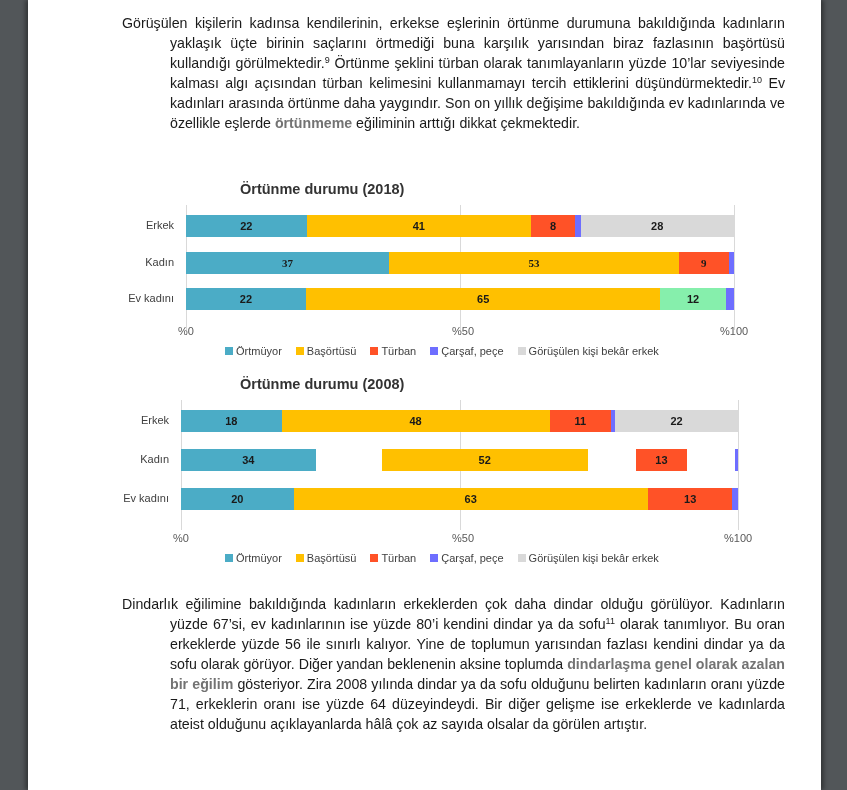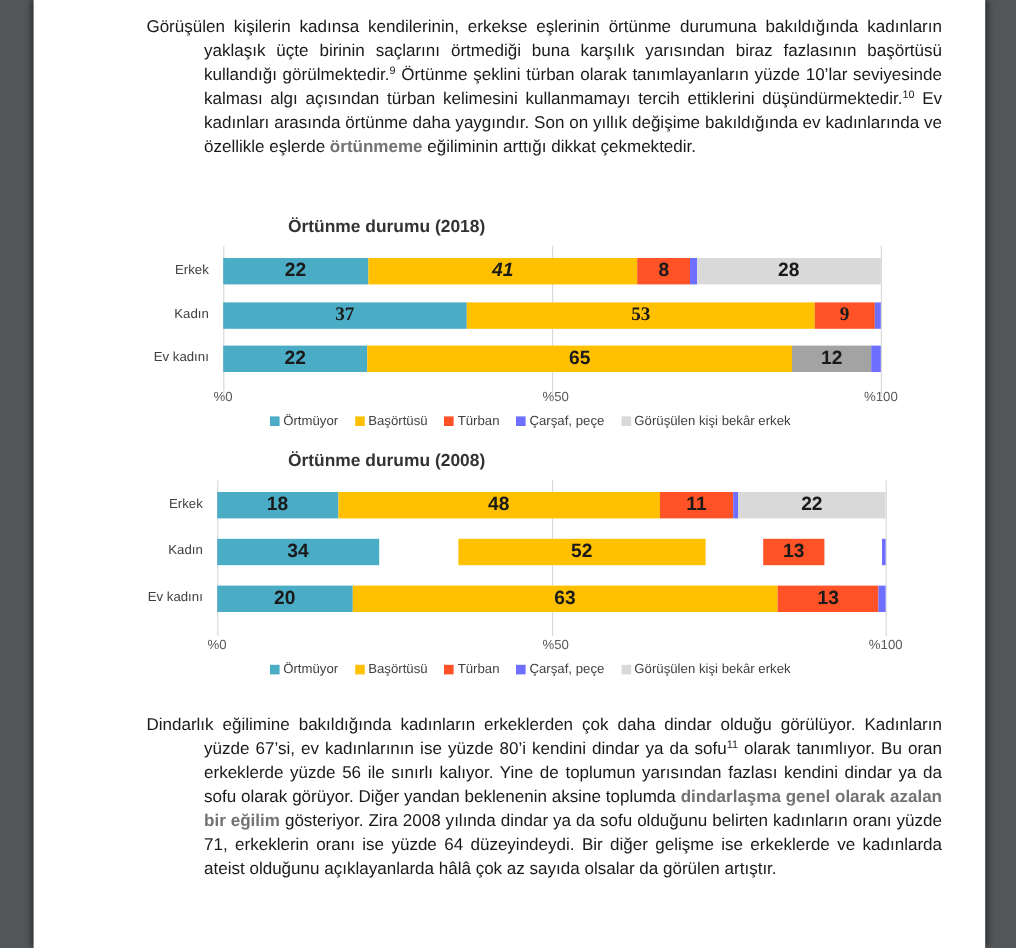--- a/index.html
+++ b/index.html
@@ -30,58 +30,58 @@
     position: absolute; font-weight: bold; font-size: 14.5px; color: #333;
     white-space: nowrap;
   }
   .gridline { position: absolute; top: 0; width: 1px; background: #d9d9d9; }
   .cat-label {
     position: absolute; font-size: 11px; color: #404040; text-align: right; width: 60px;
   }
   .bar { position: absolute; height: 22px; display: flex; }
   .seg {
     height: 100%; display: flex; align-items: center; justify-content: center;
-    font-size: 16px; font-weight: bold; color: #1a1a1a; overflow: hidden;
+    font-size: 11px; font-weight: bold; color: #1a1a1a; overflow: hidden;
   }
   .tick { position: absolute; font-size: 11px; color: #595959; }
   .legend { position: absolute; display: flex; gap: 14px; font-size: 11px; color: #404040; white-space: nowrap; }
   .legend-item { display: flex; align-items: center; }
   .swatch { width: 8px; height: 8px; margin-right: 3px; display: inline-block; }
 </style>
 </head>
 <body>
 
 <div class="page">
   <div class="para p1" id="para1">Görüşülen kişilerin kadınsa kendilerinin, erkekse eşlerinin örtünme durumuna bakıldığında kadınların yaklaşık üçte birinin saçlarını örtmediği buna karşılık yarısından biraz fazlasının başörtüsü kullandığı görülmektedir.<sup>9</sup> Örtünme şeklini türban olarak tanımlayanların yüzde 10’lar seviyesinde kalması algı açısından türban kelimesini kullanmamayı tercih ettiklerini düşündürmektedir.<sup>10</sup> Ev kadınları arasında örtünme daha yaygındır. Son on yıllık değişime bakıldığında ev kadınlarında ve özellikle eşlerde <b>örtünmeme</b> eğiliminin arttığı dikkat çekmektedir.</div>
 
   <div class="chart" id="chart0" style="top: 175px;">
       <div class="chart-title" style="left: 212px; top: 6px;">Örtünme durumu (2018)</div>
       <div class="gridline" style="left: 158px; top: 30px; height: 125px;"></div>
       <div class="gridline" style="left: 432px; top: 30px; height: 125px;"></div>
       <div class="gridline" style="left: 706px; top: 30px; height: 125px;"></div>
       <div class="cat-label" style="left: 86px; top: 44px;">Erkek</div>
       <div class="bar" style="left: 158px; top: 40px; width: 548px;">
         <div class="seg" style="width: 22%; background: rgb(75, 172, 198);">22</div>
-        <div class="seg" style="width: 41%; background: rgb(255, 192, 0); font-style: italic;">41</div>
+        <div class="seg" style="width: 41%; background: rgb(255, 192, 0);">41</div>
         <div class="seg" style="width: 8%; background: rgb(255, 82, 39);">8</div>
         <div class="seg" style="width: 1%; background: rgb(110, 110, 255);"></div>
         <div class="seg" style="width: 28%; background: rgb(217, 217, 217);">28</div>
       </div>
       <div class="cat-label" style="left: 86px; top: 81px;">Kadın</div>
       <div class="bar" style="left: 158px; top: 77px; width: 548px; font-family: Liberation Serif, serif;">
         <div class="seg" style="width: 37%; background: rgb(75, 172, 198);">37</div>
         <div class="seg" style="width: 53%; background: rgb(255, 192, 0);">53</div>
         <div class="seg" style="width: 9%; background: rgb(255, 82, 39);">9</div>
         <div class="seg" style="width: 1%; background: rgb(110, 110, 255);"></div>
       </div>
       <div class="cat-label" style="left: 86px; top: 117px;">Ev kadını</div>
       <div class="bar" style="left: 158px; top: 113px; width: 548px;">
         <div class="seg" style="width: 21.8905%; background: rgb(75, 172, 198);">22</div>
         <div class="seg" style="width: 64.6766%; background: rgb(255, 192, 0);">65</div>
-        <div class="seg" style="width: 11.9403%; background: #a3a3a3;">12</div>
+        <div class="seg" style="width: 11.9403%; background: #86efac;">12</div>
         <div class="seg" style="width: 1.49254%; background: rgb(110, 110, 255);"></div>
       </div>
       <div class="tick" style="left: 150px; top: 150px;">%0</div>
       <div class="tick" style="left: 424px; top: 150px;">%50</div>
       <div class="tick" style="left: 692px; top: 150px;">%100</div>
       <div class="legend" style="left: 197px; top: 170px;">
         <div class="legend-item">
           <span class="swatch" style="background: rgb(75, 172, 198);"></span>
           <span>Örtmüyor</span>
         </div>

